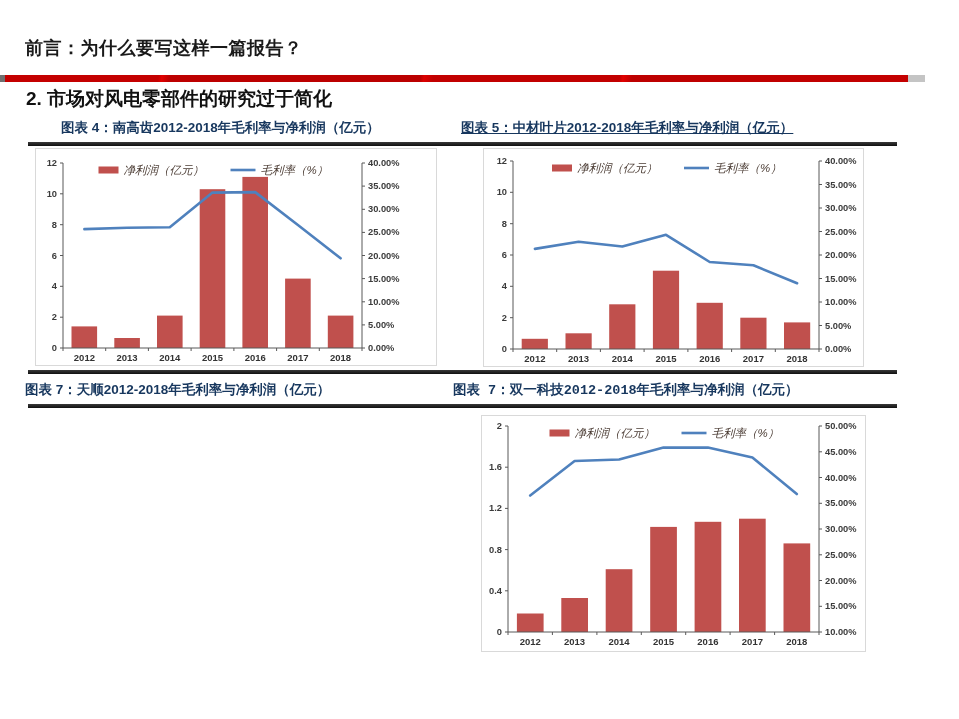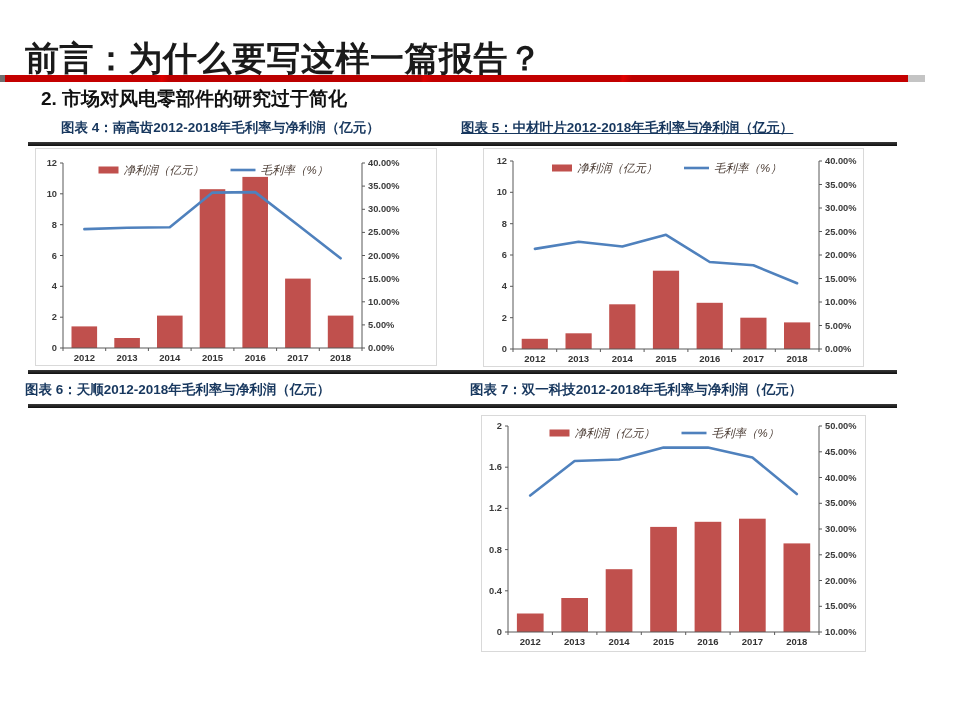--- a/index.html
+++ b/index.html
@@ -1,36 +1,36 @@
 <!DOCTYPE html>
 <html><head>
 <meta charset="utf-8">
 <style>
   html,body{margin:0;padding:0;background:#ffffff;}
   body{width:959px;height:719px;position:relative;overflow:hidden;
        font-family:"Liberation Sans","DejaVu Sans",sans-serif;}
 
-  .page-title{position:absolute;left:25px;top:36px;font-size:34px;font-weight:bold;
+  .page-title{position:absolute;left:25px;top:36px;font-size:18px;font-weight:bold;
               color:#1a1a1a;letter-spacing:0.5px;white-space:nowrap;}
 
   .accent-bar{position:absolute;left:0;top:75px;width:925px;height:7px;display:flex;}
   .accent-cap-left{width:5px;height:7px;background:#6f6f6f;}
   .accent-red{flex:1;height:7px;
     background:linear-gradient(100deg,#c40000 0%,#c40000 17%,#e20000 17.4%,#bd0000 18.2%,
       #bb0000 46%,#dc0000 46.4%,#c20000 47.4%,#c20000 68%,#e20000 68.4%,#bd0000 69.4%,#c40000 100%);}
   .accent-cap-right{width:17px;height:7px;background:#c4c4c4;}
 
-  .section-heading{position:absolute;left:41px;top:86px;font-size:19px;font-weight:bold;
+  .section-heading{position:absolute;left:26px;top:86px;font-size:19px;font-weight:bold;
                    color:#111;white-space:nowrap;}
 
   .fig-title{position:absolute;font-size:13.5px;font-weight:bold;color:#17375E;white-space:nowrap;}
   .fig-title.f4{left:25px;top:119px;padding-left:36px;}
   .fig-title.f5{left:461px;top:119px;text-decoration:underline;}
   .fig-title.f6{left:25px;top:381px;}
-  .fig-title.f7{left:470px;top:381px;}
+  .fig-title.f7{left:453px;top:381px;font-family:Liberation Mono, monospace;}
 
   .rule{position:absolute;left:28px;width:869px;height:4px;
         background:linear-gradient(#3a3a3a,#101010);}
   .rule.r1{top:142px;}
   .rule.r2{top:370px;}
   .rule.r3{top:404px;}
 
   .chart-frame{position:absolute;border:1px solid #d9d9d9;background:#fff;}
   .chart-frame.c4{left:35px;top:148px;width:400px;height:216px;}
   .chart-frame.c5{left:483px;top:148px;width:379px;height:217px;}
@@ -216,21 +216,21 @@
           <text class="lg" x="93.0" y="23">净利润（亿元）</text>
           <line x1="200.0" y1="19" x2="225.0" y2="19" stroke="#4F81BD" stroke-width="2.6"></line>
           <text class="lg" x="230.0" y="23">毛利率（%）</text>
         </g>
       </svg>
     </div>
 </div>
 
 <div class="rule r2"></div>
 
-<div class="fig-title f6">图表 6：天顺2012-2018年毛利率与净利润（亿元）</div>
+<div class="fig-title f6">图表 7：天顺2012-2018年毛利率与净利润（亿元）</div>
 <div class="fig-title f7">图表 7：双一科技2012-2018年毛利率与净利润（亿元）</div>
 
 <div class="rule r3"></div>
 
 <div class="chart-frame c7">
   <div class="chart-body">
       <svg xmlns="http://www.w3.org/2000/svg" viewBox="0 0 383 235">
         <g>
           <rect x="34.9" y="197.5" width="26.7" height="18.5" fill="#C0504D"></rect>
           <rect x="79.3" y="182.0" width="26.7" height="34.0" fill="#C0504D"></rect>

